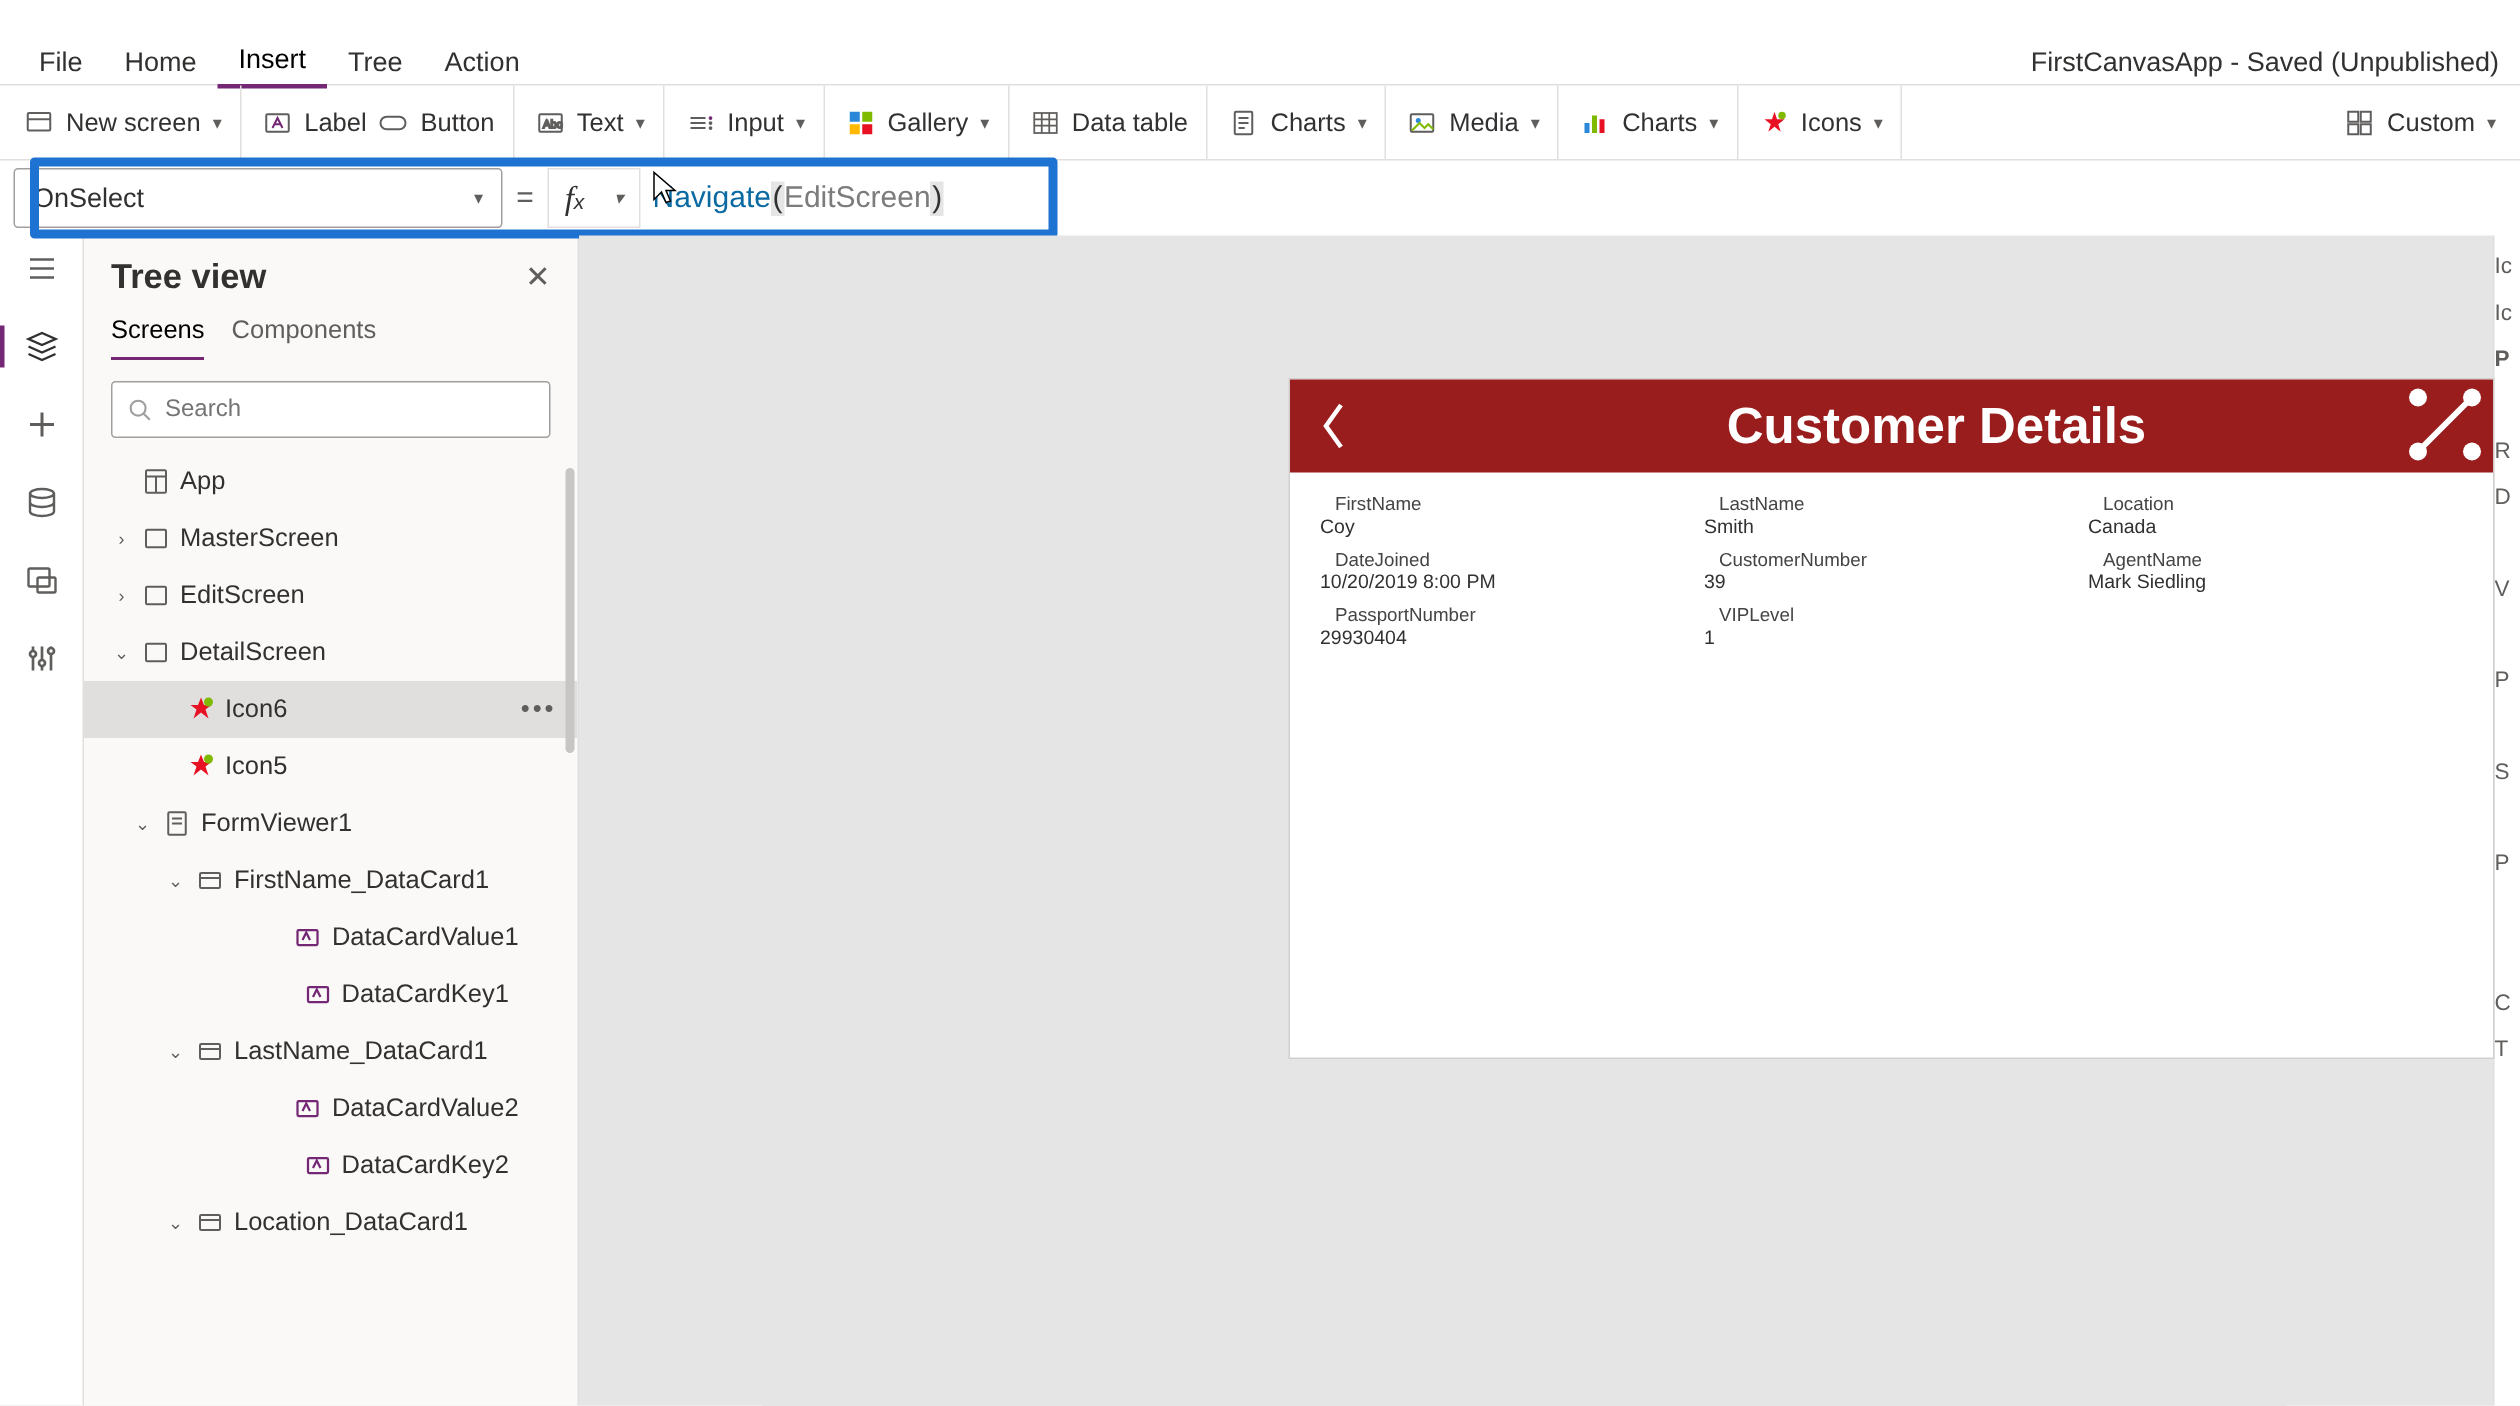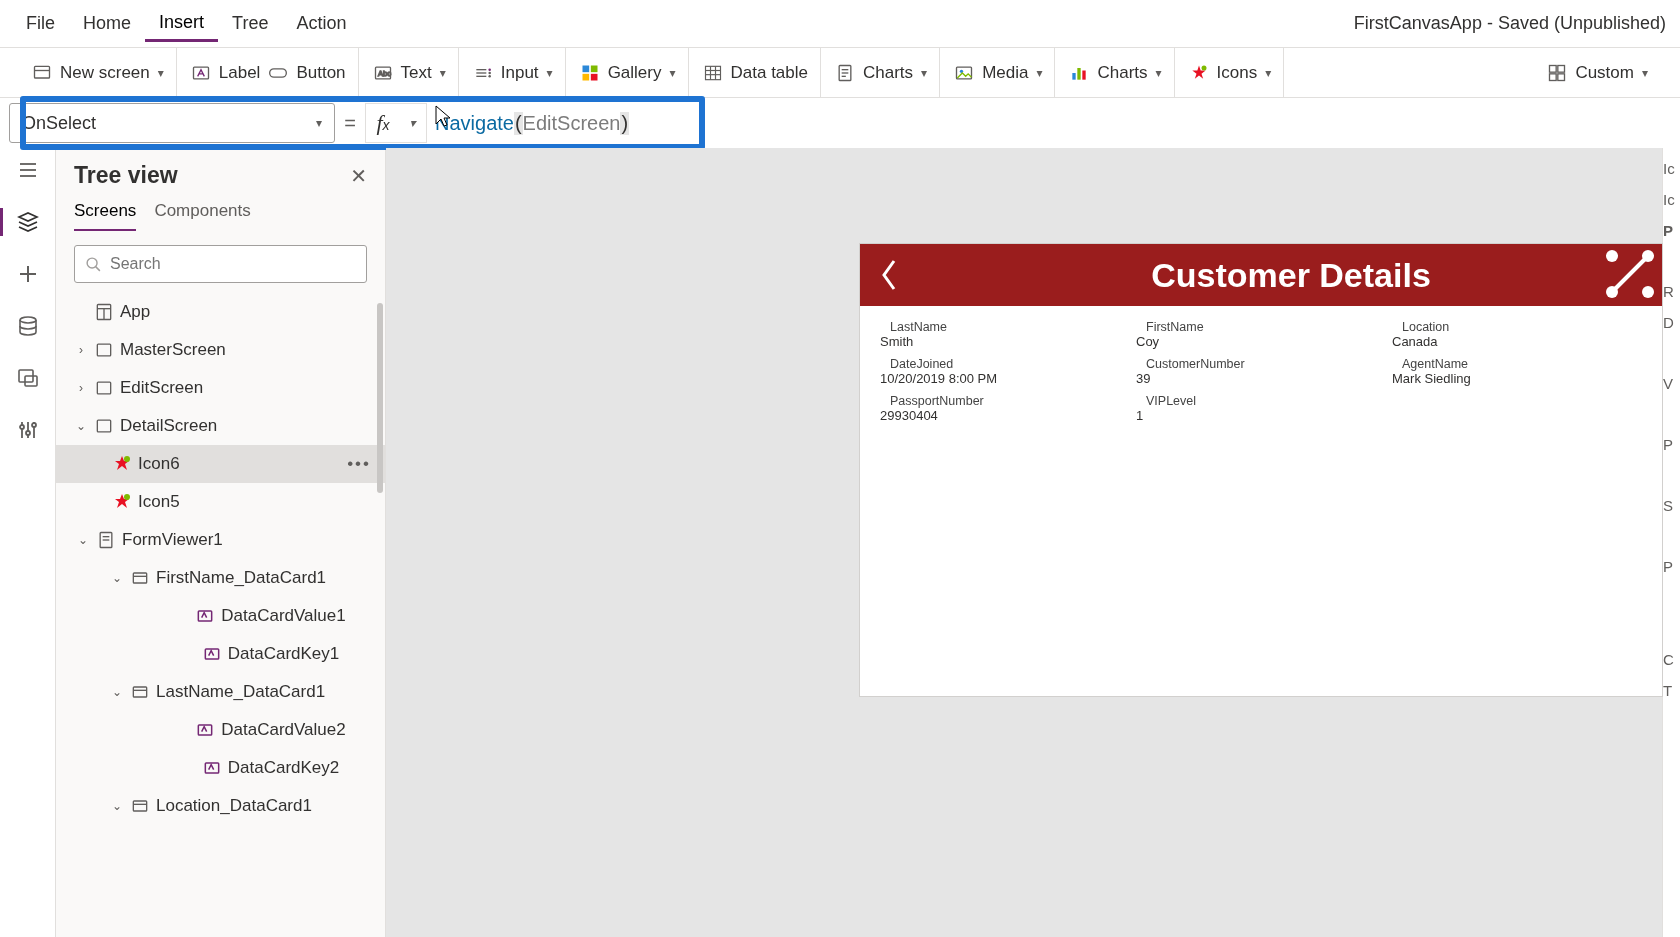--- a/index.html
+++ b/index.html
@@ -1,25 +1,25 @@
 <!DOCTYPE html>
 <html><head>
 <meta charset="utf-8">
 <style>
   * { box-sizing: border-box; margin: 0; padding: 0; font-family: "Segoe UI", Arial, sans-serif; }
   body { width: 1680px; height: 937px; background: #fff; color: #323130; overflow: hidden; position: relative; }
 
   
-  .top-menu { height: 48px; display: flex; align-items: center; padding: 0 12px; border-bottom: 1px solid #e1dfdd; }
+  .top-menu { height: 31px; display: flex; align-items: center; padding: 0 12px; border-bottom: 1px solid #e1dfdd; margin-top: 26px; }
   .menu-item { padding: 6px 14px; font-size: 18px; color: #323130; cursor: pointer; }
   .menu-item.active { border-bottom: 3px solid #742774; color: #000; font-weight: 500; }
   .app-title-right { margin-left: auto; font-size: 18px; color: #323130; padding-right: 2px; }
 
   
-  .ribbon { height: 50px; display: flex; align-items: center; padding: 0 20px; border-bottom: 1px solid #e1dfdd; gap: 2px; }
+  .ribbon { height: 50px; display: flex; align-items: center; padding: 0 4px; border-bottom: 1px solid #e1dfdd; gap: 2px; }
   .ribbon-group { display: flex; align-items: center; gap: 8px; padding: 0 12px; height: 50px; border-right: 1px solid #e1dfdd; }
   .ribbon-group:last-child { border-right: none; }
   .ribbon-btn { display: flex; align-items: center; gap: 8px; font-size: 17px; color: #323130; cursor: pointer; }
   .chev { font-size: 12px; color: #605e5c; }
   .ic { width: 20px; height: 20px; display: inline-flex; align-items: center; justify-content: center; }
   .ic svg { width: 20px; height: 20px; }
 
   
   .formula-area { height: 50px; display: flex; align-items: center; padding: 0 8px; position: relative; }
   .prop-select { width: 326px; height: 40px; border: 1px solid #a19f9d; border-radius: 3px; display: flex; align-items: center; padding: 0 12px; font-size: 18px; justify-content: space-between; background: #fff; margin-left: 1px; }
@@ -48,21 +48,21 @@
   .tree-search { margin: 14px 18px 10px 18px; }
   .tree-search .sbox { width:100%; height: 38px; border:1px solid #a19f9d; border-radius:3px; display:flex; align-items:center; padding:0 10px; gap:8px; background:#fff;}
   .tree-search input { border:none; outline:none; font-size:16px; flex:1; }
 
   .treelist { flex:1; overflow:auto; position:relative; }
   .tree-item { display:flex; align-items:center; height:38px; padding-left: 18px; gap: 6px; font-size:17px; white-space:nowrap; }
   .tree-item .tw { width:14px; text-align:center; color:#605e5c; font-size:12px; cursor:pointer;}
   .tree-item .nic { width:20px; height:20px; display:flex; align-items:center; justify-content:center; }
   .tree-item.selected { background:#e1dfdd; }
   .tree-item .dots { margin-left:auto; margin-right:14px; color:#605e5c; letter-spacing:2px; }
-  .indent-2 { padding-left: 36px; }
+  .indent-2 { padding-left: 48px; }
   .indent-3 { padding-left: 70px; }
   .indent-4 { padding-left: 100px; justify-content: center; }
   .tree-scroll-thumb { position:absolute; right:2px; top:10px; width:6px; height:190px; background:#c8c6c4; border-radius:3px;}
 
   
   .canvas-wrap { flex:1; background:#e5e5e5; position:relative; display:flex; justify-content:flex-end; padding-top: 96px;}
   .screen-prev { width: 802px; height: 452px; background:#fff; box-shadow: 0 0 0 1px #d2d0ce; }
   .prev-header { height: 62px; background:#9a1d1d; color:#fff; display:flex; align-items:center; position:relative;}
   .prev-back { width:60px; display:flex; align-items:center; justify-content:center;}
   .prev-title { flex:1; text-align:center; font-size:34px; font-weight:700;}
@@ -497,26 +497,26 @@
             <line x1="10" y1="46" x2="46" y2="10" stroke="#fff" stroke-width="4"></line>
             <circle cx="10" cy="10" r="6" fill="#fff"></circle>
             <circle cx="46" cy="10" r="6" fill="#fff"></circle>
             <circle cx="10" cy="46" r="6" fill="#fff"></circle>
             <circle cx="46" cy="46" r="6" fill="#fff"></circle>
           </svg>
         </div>
       </div>
       <div class="form-grid">
         <div>
+          <div class="field-lbl">FirstName</div>
+          <div class="field-val">Coy</div>
+        </div>
+        <div>
           <div class="field-lbl">LastName</div>
           <div class="field-val">Smith</div>
-        </div>
-        <div>
-          <div class="field-lbl">FirstName</div>
-          <div class="field-val">Coy</div>
         </div>
         <div>
           <div class="field-lbl">Location</div>
           <div class="field-val">Canada</div>
         </div>
         <div>
           <div class="field-lbl">DateJoined</div>
           <div class="field-val">10/20/2019 8:00 PM</div>
         </div>
         <div>

